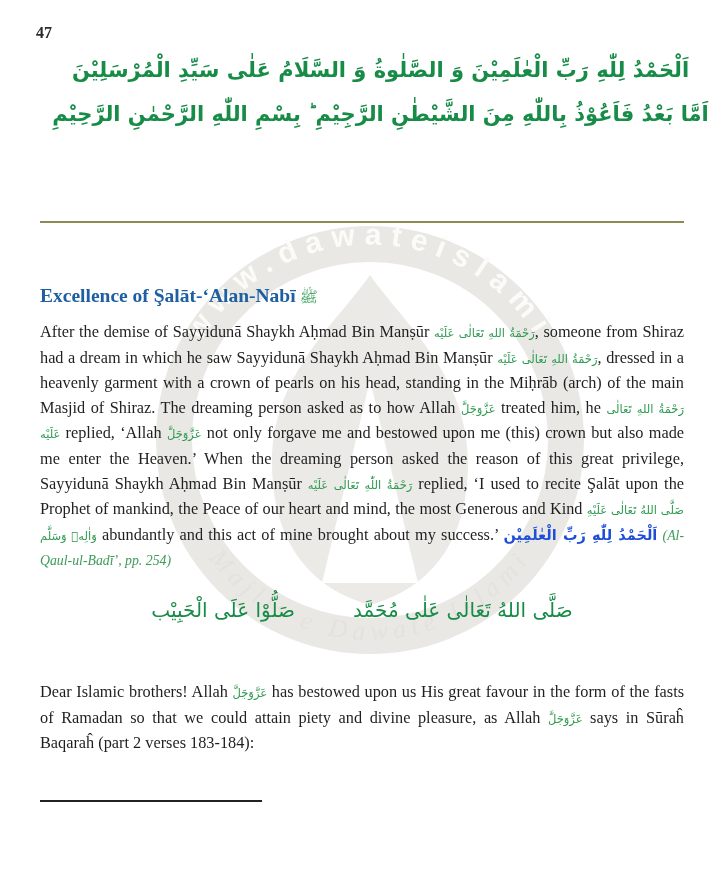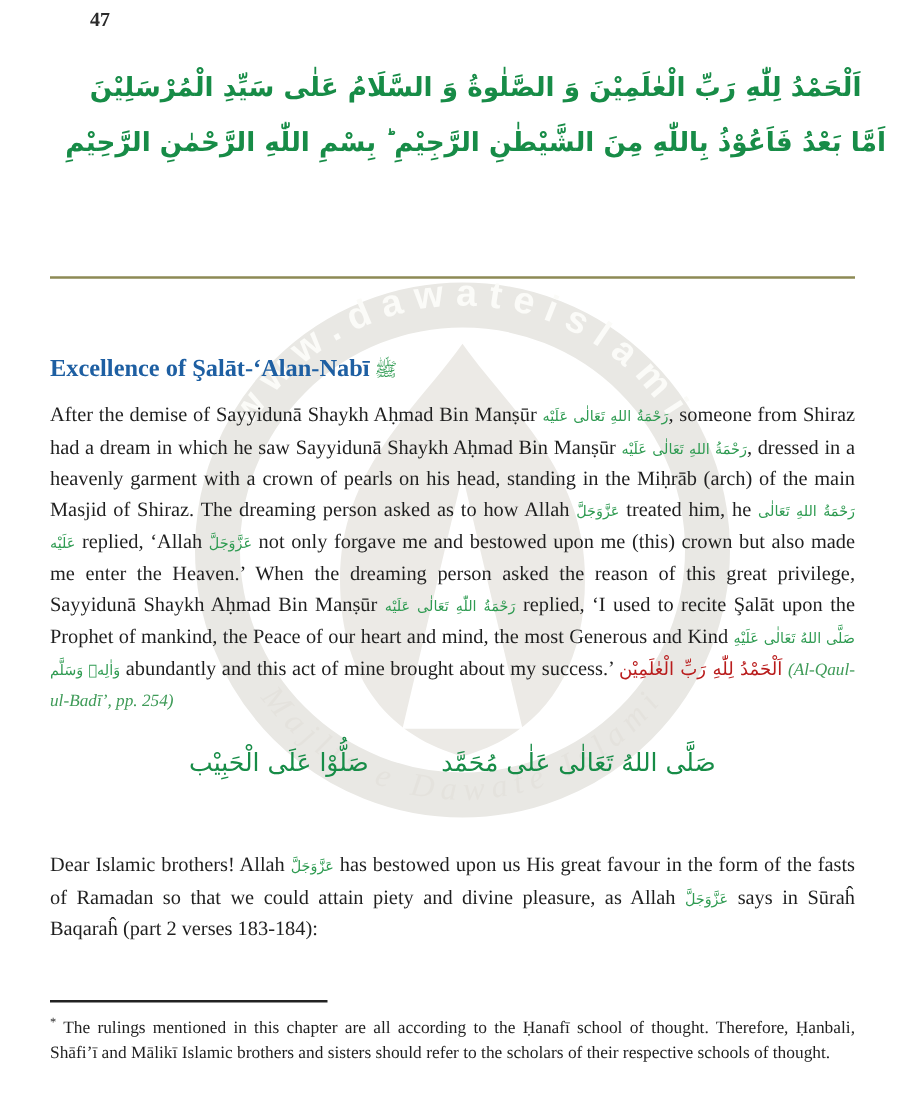--- a/index.html
+++ b/index.html
@@ -4,39 +4,39 @@
 <style>
   html,body { margin:0; padding:0; background:#fff; }
   .page {
     position:relative; width:724px; height:880px; background:#ffffff;
     font-family:"Liberation Serif", serif; overflow:hidden;
   }
   .layer { position:absolute; z-index:1; }
   
   #watermark { position:absolute; left:100px; top:175px; z-index:0; pointer-events:none; }
   
-  .page-number { left:36px; top:8px; font-size:16px; font-weight:700; color:#2b2b2b;margin-left:36px; }
+  .page-number { left:36px; top:24px; font-size:16px; font-weight:700; color:#2b2b2b; }
   
   .arabic-header { left:0; right:0; top:48px; text-align:center; color:#178c47;
     font-family:"DejaVu Sans", sans-serif; font-weight:700; font-size:21px; line-height:44px;margin-left:37px; }
   
   .chapter-title { left:40px; top:170px; font-size:31px; font-weight:700; color:#7d7a46; letter-spacing:0.3px; }
   .chapter-title sup { font-size:14px; vertical-align:18px; }
   .title-rule { left:40px; right:40px; top:221px; border-top:2px solid #8d8a55; height:0; }
   
   .section-heading { left:40px; top:285px; font-size:19.5px; font-weight:700; color:#1e5fa2; }
   .honorific-stamp { color:#2f9b52; font-family:"DejaVu Sans", sans-serif; font-size:15px; font-weight:400; margin-left:4px; }
   
   .body-para { left:40px; width:644px; text-align:justify; color:#1f1f1f;
     font-size:16.3px; line-height:24.6px; }
   .para-1 { top:320px; }
   .para-2 { top:680px; }
   .seg-en { }
   .seg-ar { color:#2f9b52; font-family:"DejaVu Sans", sans-serif; font-size:11.5px;margin-top:12px; }
-  .seg-ar-big { color:#b91c1c; font-family:"DejaVu Sans", sans-serif; font-size:14.5px; font-weight:400; }
+  .seg-ar-big { color:#1d4ed8; font-family:"DejaVu Sans", sans-serif; font-size:14.5px; font-weight:700; }
   .seg-cite { color:#3f9b58; font-style:italic; font-size:13.8px; }
   
   .salat-line { left:0; right:0; top:598px; text-align:center; color:#178c47;
     font-family:"DejaVu Sans", sans-serif; font-size:20px; font-weight:400; }
   .salat-line .gap { display:inline-block; width:58px; }
   
   .footnote-rule { left:40px; top:800px; width:222px; border-top:2px solid #222; height:0; }
   .footnote { left:40px; top:809px; width:644px; text-align:justify; color:#1f1f1f;
     font-size:13.9px; line-height:19.8px; }
   .footnote sup { font-size:10px; }
@@ -76,15 +76,14 @@
 
   <p class="layer body-para para-1" style="margin:0"><span class="seg-en">After the demise of Sayyidunā Shaykh Aḥmad Bin Manṣūr </span><span class="seg-ar" dir="rtl">رَحْمَةُ اللهِ تَعَالٰى عَلَيْه</span><span class="seg-en">, someone from Shiraz had a dream in which he saw Sayyidunā Shaykh Aḥmad Bin Manṣūr </span><span class="seg-ar" dir="rtl">رَحْمَةُ اللهِ تَعَالٰى عَلَيْه</span><span class="seg-en">, dressed in a heavenly garment with a crown of pearls on his head, standing in the Miḥrāb (arch) of the main Masjid of Shiraz. The dreaming person asked as to how Allah </span><span class="seg-ar" dir="rtl">عَزَّوَجَلَّ</span><span class="seg-en"> treated him, he </span><span class="seg-ar" dir="rtl">رَحْمَةُ اللهِ تَعَالٰى عَلَيْه</span><span class="seg-en"> replied, ‘Allah </span><span class="seg-ar" dir="rtl">عَزَّوَجَلَّ</span><span class="seg-en"> not only forgave me and bestowed upon me (this) crown but also made me enter the Heaven.’ When the dreaming person asked the reason of this great privilege, Sayyidunā Shaykh Aḥmad Bin Manṣūr </span><span class="seg-ar" dir="rtl">رَحْمَةُ اللّٰهِ تَعَالٰى عَلَيْه</span><span class="seg-en"> replied, ‘I used to recite Şalāt upon the Prophet of mankind, the Peace of our heart and mind, the most Generous and Kind </span><span class="seg-ar" dir="rtl">صَلَّى اللهُ تَعَالٰى عَلَيْهِ وَاٰلِهٖ وَسَلَّم</span><span class="seg-en"> abundantly and this act of mine brought about my success.’ </span><span class="seg-ar-big" dir="rtl">اَلْحَمْدُ لِلّٰهِ رَبِّ الْعٰلَمِيْن</span><span class="seg-en"> </span><span class="seg-cite">(Al-Qaul-ul-Badī’, pp. 254)</span></p>
 
   <div class="layer salat-line">
     <span dir="rtl">صَلُّوْا عَلَى الْحَبِيْب</span><span class="gap"></span><span dir="rtl">صَلَّى اللهُ تَعَالٰى عَلٰى مُحَمَّد</span>
   </div>
 
   <p class="layer body-para para-2" style="margin:0"><span class="seg-en">Dear Islamic brothers! Allah </span><span class="seg-ar" dir="rtl">عَزَّوَجَلَّ</span><span class="seg-en"> has bestowed upon us His great favour in the form of the fasts of Ramadan so that we could attain piety and divine pleasure, as Allah </span><span class="seg-ar" dir="rtl">عَزَّوَجَلَّ</span><span class="seg-en"> says in Sūraĥ Baqaraĥ (part 2 verses 183-184):</span></p>
 
   <div class="layer footnote-rule"></div>
-  <p class="layer footnote" style="margin:0"><sup>*</sup><span> The rulings mentioned in this chapter are all according to the Ḥanafī school of thought. Therefore, Ḥanbali, Shāfi’ī and Mālikī Islamic brothers and sisters should refer to the scholars of their respective schools of thought.</span></p>
 
 </div>
 
 </body></html>

